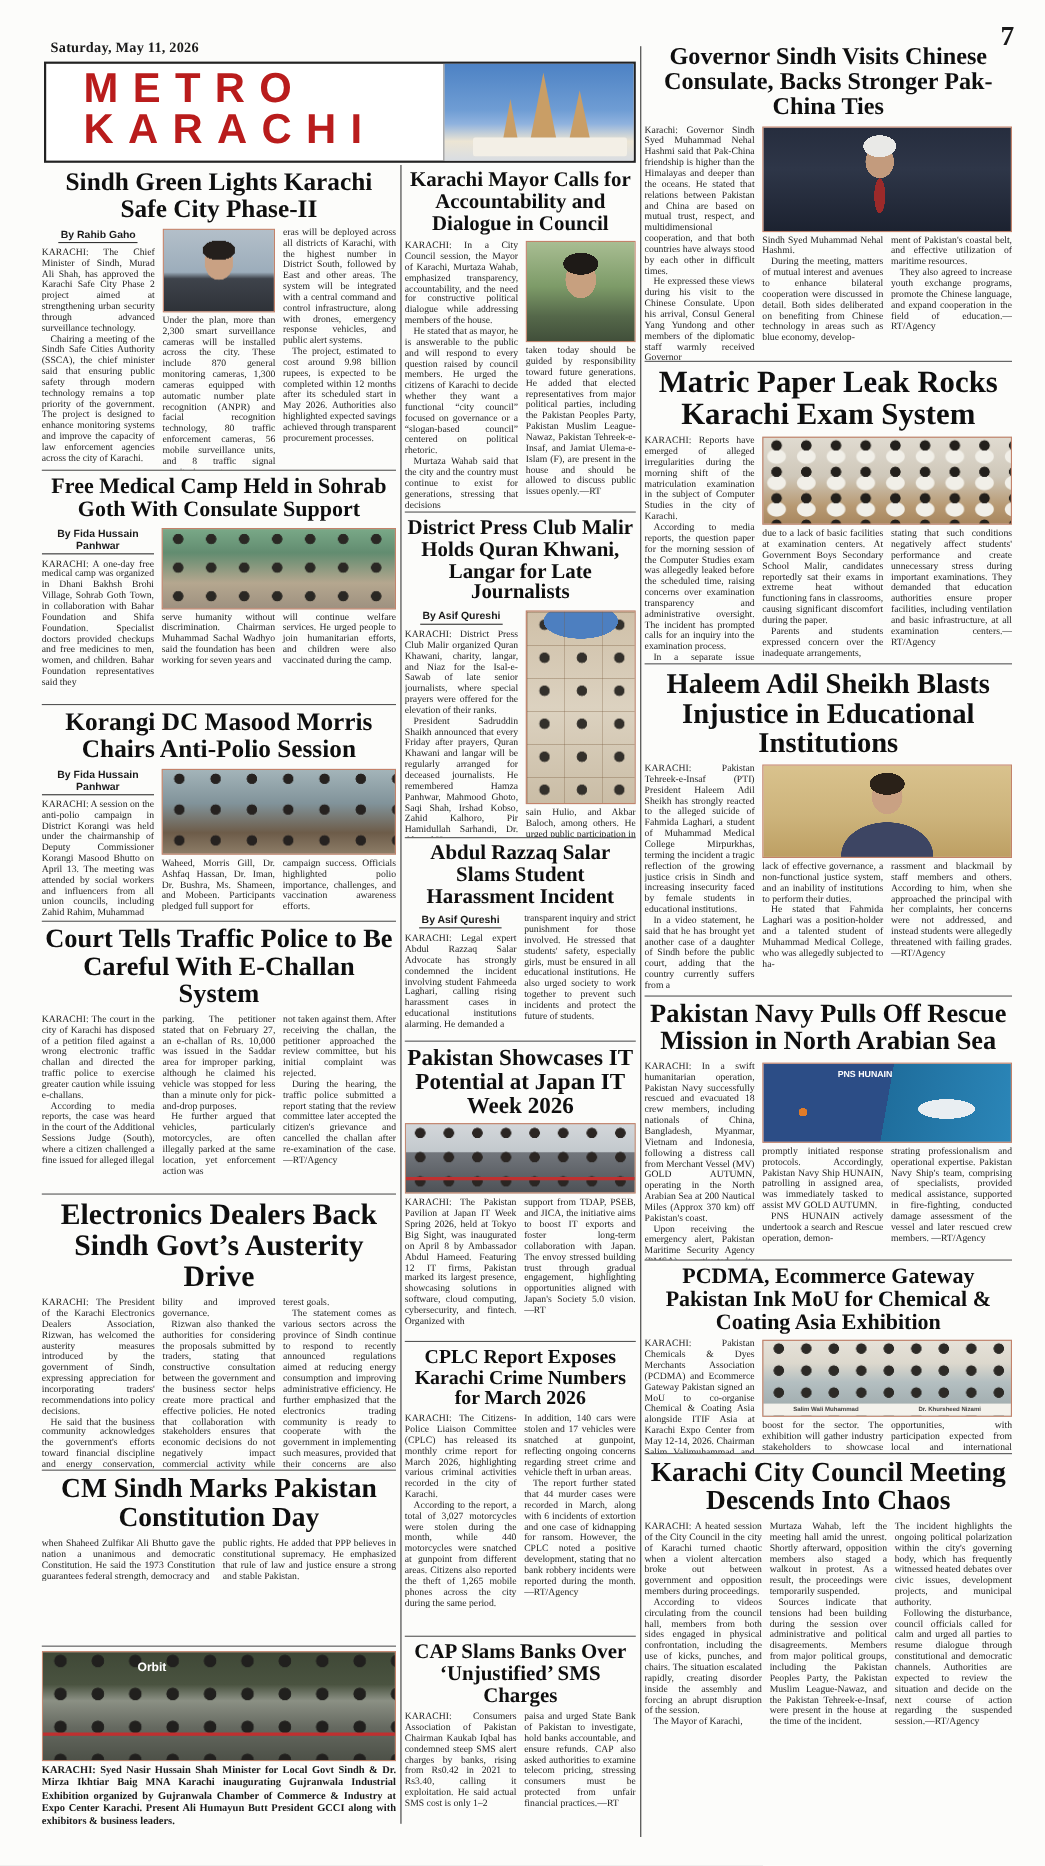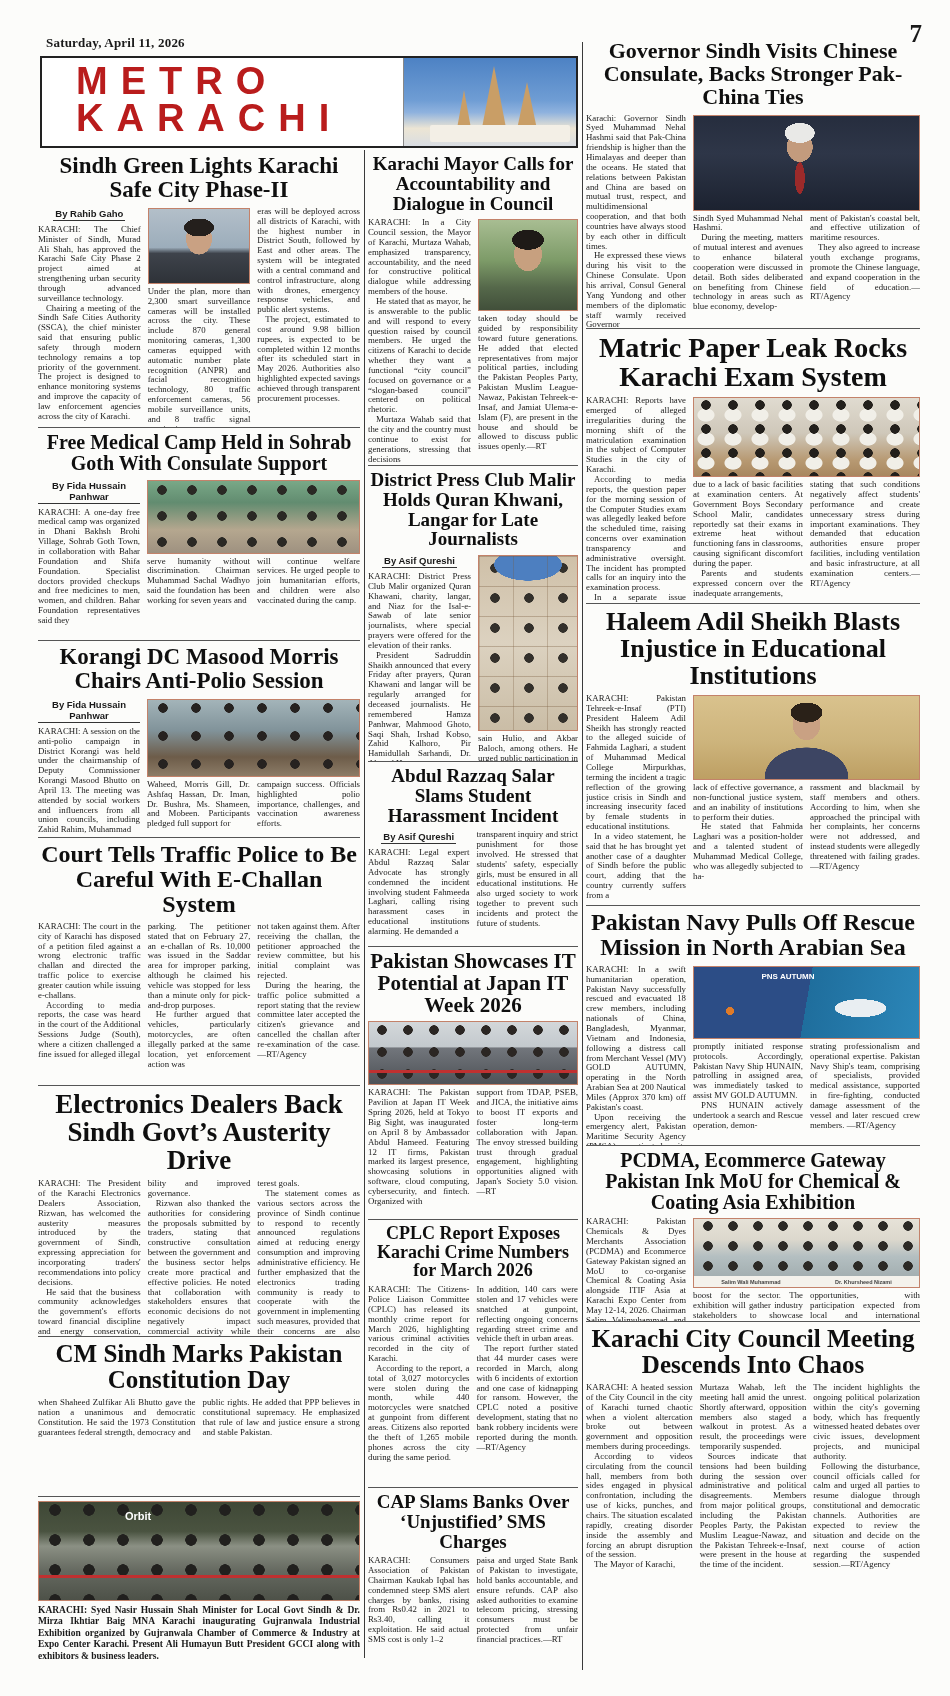--- a/index.html
+++ b/index.html
@@ -45,21 +45,21 @@
   .ph-japan{background-image:radial-gradient(circle 5px at 13px 6px,#2b2623 4.5px,transparent 5px),linear-gradient(180deg,#d3d7da 0%,#c3c9cd 40%,#72767c 42%,#4e5257 100%);background-size:26px 22px,100% 100%;background-position:0 24px,0 0}
   .ph-navy{background:radial-gradient(ellipse 26px 9px at 74% 58%,#e9eef2 99%,transparent),radial-gradient(circle 4px at 16% 62%,#e07b28 99%,transparent),linear-gradient(100deg,#2c4d86 0%,#2c4d86 50%,#1f6e9d 50%,#2b86b8 100%)}
   .ph-pcdma{background-image:radial-gradient(circle 5px at 14px 7px,#2c2a26 4.5px,transparent 5px),linear-gradient(180deg,#e6e2d8 0%,#dcd8cd 30%,#b4bfc1 55%,#9aa6a8 100%);background-size:25px 20px,100% 100%}
   .ph-gcci{background-image:radial-gradient(circle 6px at 16px 8px,#21201e 5.5px,transparent 6px),linear-gradient(180deg,#3f4836 0%,#4a5340 30%,#8b9084 45%,#656960 70%,#4d5148 100%);background-size:34px 30px,100% 100%;background-position:0 30px,0 0}
 </style>
 </head>
 <body>
 
 <div class="page">
 
-  <div class="date">Saturday, April 11, 2026</div>
+  <div class="date">Saturday, May 11, 2026</div>
   <div class="folio">7</div>
 
   <div class="masthead">
     <div class="logo">
       <div>METRO</div>
       <div>KARACHI</div>
     </div>
     <div class="mastphoto">
       <i class="spire" style="left:76px;top:8px;width:28px;height:72px"></i>
       <i class="spire" style="left:112px;top:24px;width:22px;height:52px"></i>
@@ -428,21 +428,21 @@
       <h2 class="hl" style="font-size:24px">Pakistan Navy Pulls Off Rescue Mission in North Arabian Sea</h2>
       <div class="row">
         <div class="colF">
             <div class="paras">
               <p>KARACHI: In a swift humanitarian operation, Pakistan Navy successfully rescued and evacuated 18 crew members, including nationals of China, Bangladesh, Myanmar, Vietnam and Indonesia, following a distress call from Merchant Vessel (MV) GOLD AUTUMN, operating in the North Arabian Sea at 200 Nautical Miles (Approx 370 km) off Pakistan's coast.</p>
               <p>Upon receiving the emergency alert, Pakistan Maritime Security Agency (PMSA) activated its Maritime Rescue Coordination Centre (MRCC) and</p>
             </div>
           </div>
         <div class="sub">
           <div class="photo ph-navy" style="height:73px">
-            <span class="label" style="top:5px;left:30%;font-size:8px">PNS AUTUMN</span>
+            <span class="label" style="top:5px;left:30%;font-size:8px">PNS HUNAIN</span>
           </div>
           <div class="row2">
             <div class="col">
                 <div class="paras">
                   <p>promptly initiated response protocols. Accordingly, Pakistan Navy Ship HUNAIN, patrolling in assigned area, was immediately tasked to assist MV GOLD AUTUMN.</p>
                   <p>PNS HUNAIN actively undertook a search and Rescue operation, demon-</p>
                 </div>
               </div>
             <div class="col">
                 <div class="paras">

